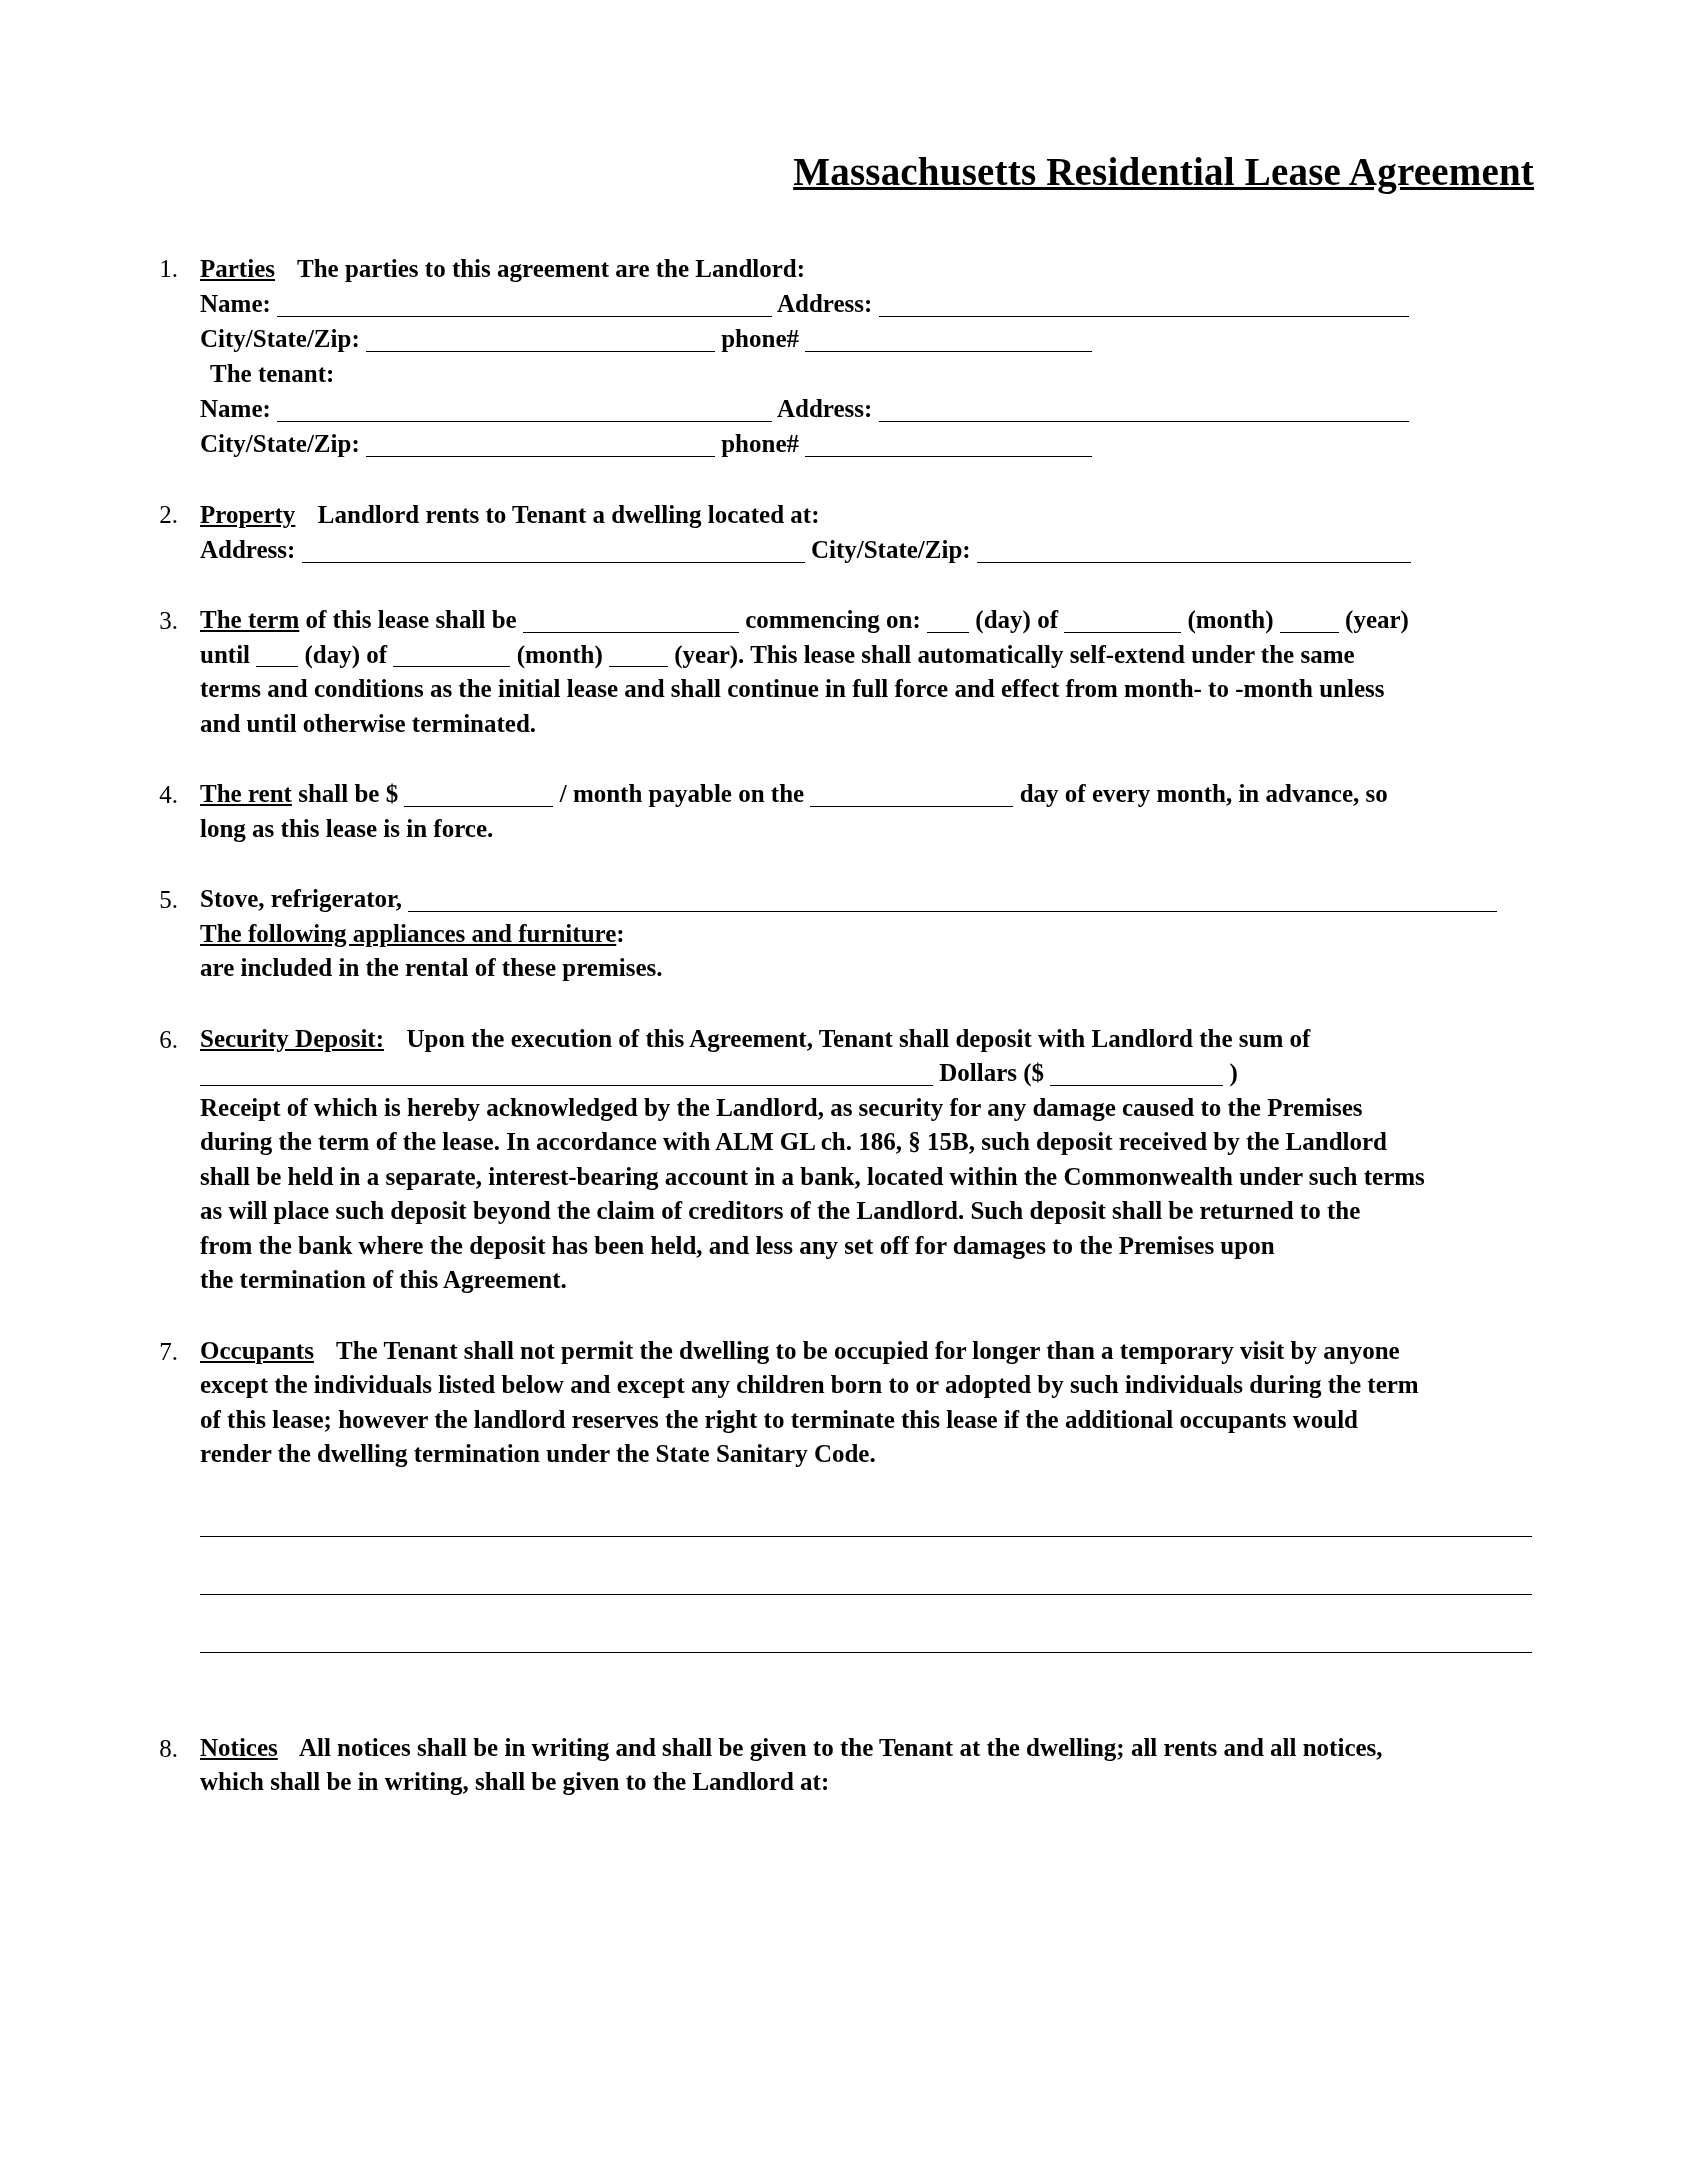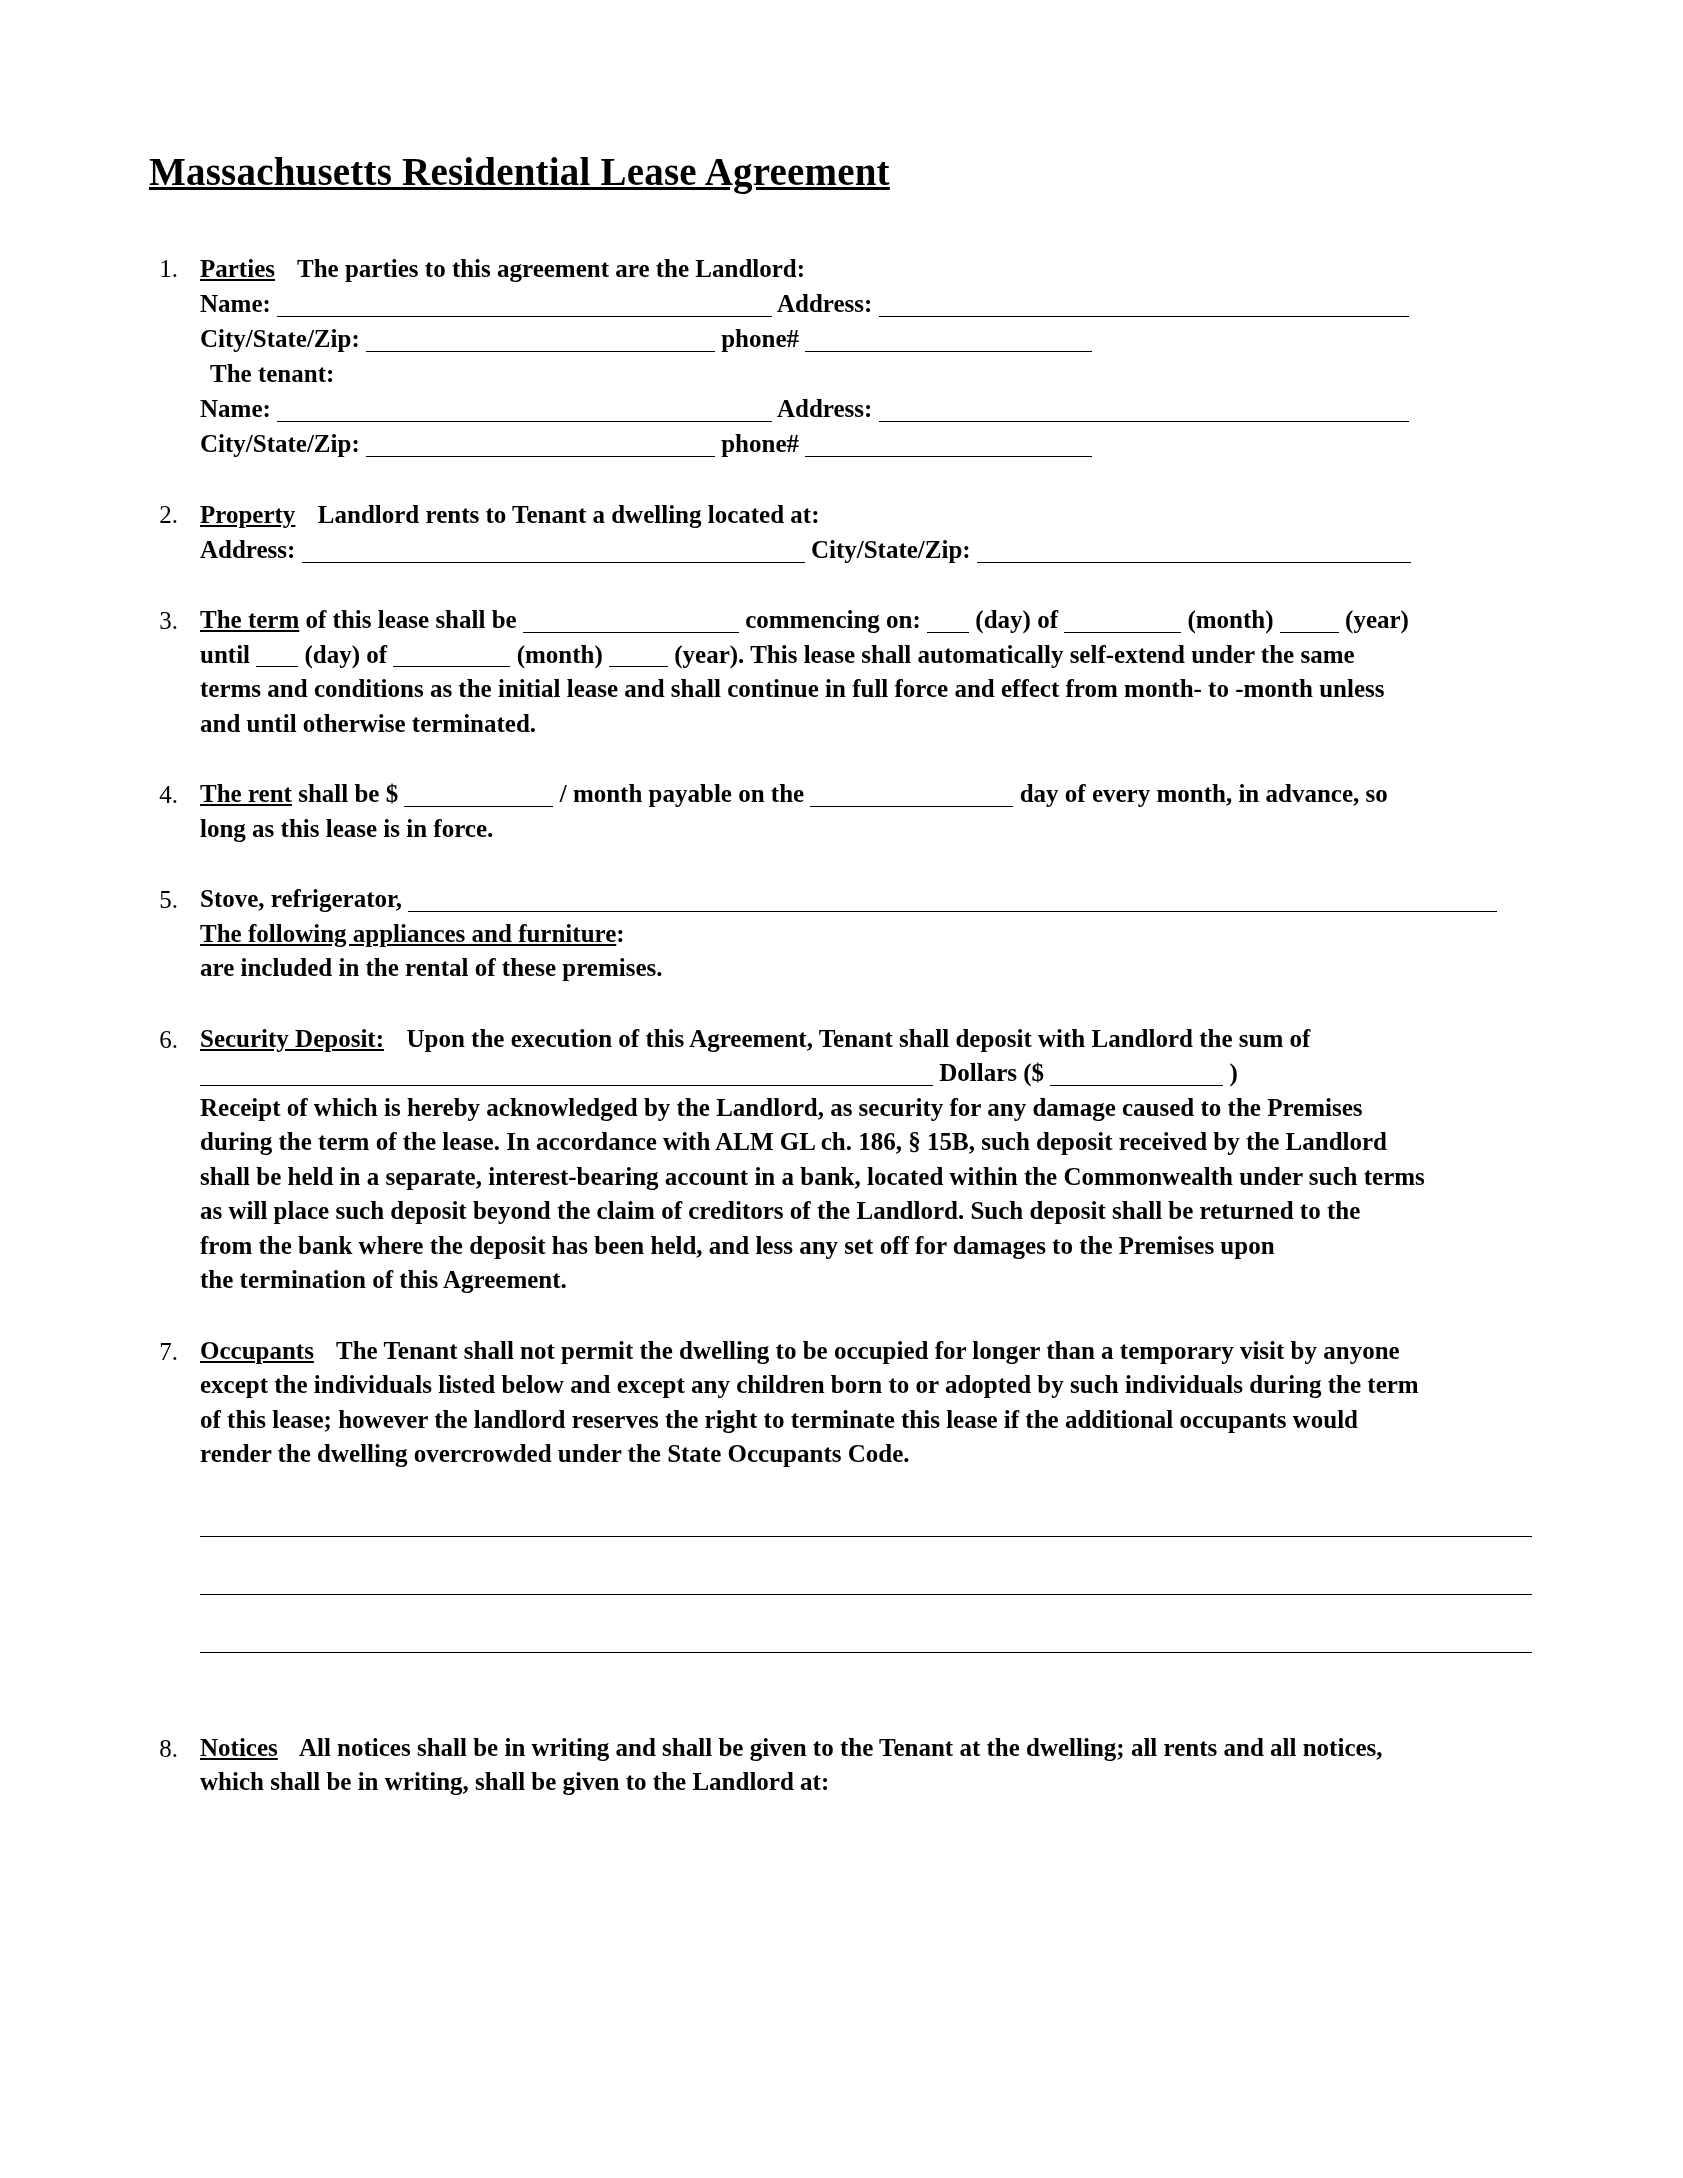--- a/index.html
+++ b/index.html
@@ -16,21 +16,21 @@
     overflow: hidden;
   }
   .page {
     width: 1683px;
     height: 2178px;
     box-sizing: border-box;
     padding: 119px 149px 0 149px;
     position: relative;
   }
   .doc-title {
-    text-align: left;
+    text-align: right;
     font-size: 39px;
     font-weight: bold;
     text-decoration: underline;
     letter-spacing: 0.2px;
     margin: 30px 0 0 0;
     font-family: "Liberation Serif", "DejaVu Serif", serif;
   }
   .clauses {
     margin-top: 57px;
     font-size: 25px;
@@ -232,21 +232,21 @@
     <div class="clause" style="margin-top:36px;">
       <div class="clause-num">7.</div>
       <div class="clause-body tight">
         <div class="line-row">
           <span class="u">Occupants</span>
           <span class="sp-indent"></span>
           <span>The Tenant shall not permit the dwelling to be occupied for longer than a temporary visit by anyone</span>
         </div>
         <div class="line-row">except the individuals listed below and except any children born to or adopted by such individuals during the term</div>
         <div class="line-row">of this lease; however the landlord reserves the right to terminate this lease if the additional occupants would</div>
-        <div class="line-row">render the dwelling overcrowded under the State Occupants Code.</div>
+        <div class="line-row">render the dwelling termination under the State Sanitary Code.</div>
         <div class="occ-lines">
           <span class="blankline"></span>
           <span class="blankline"></span>
           <span class="blankline"></span>
         </div>
       </div>
     </div>
 
     <div class="clause" style="margin-top:51px;">
       <div class="clause-num">8.</div>

